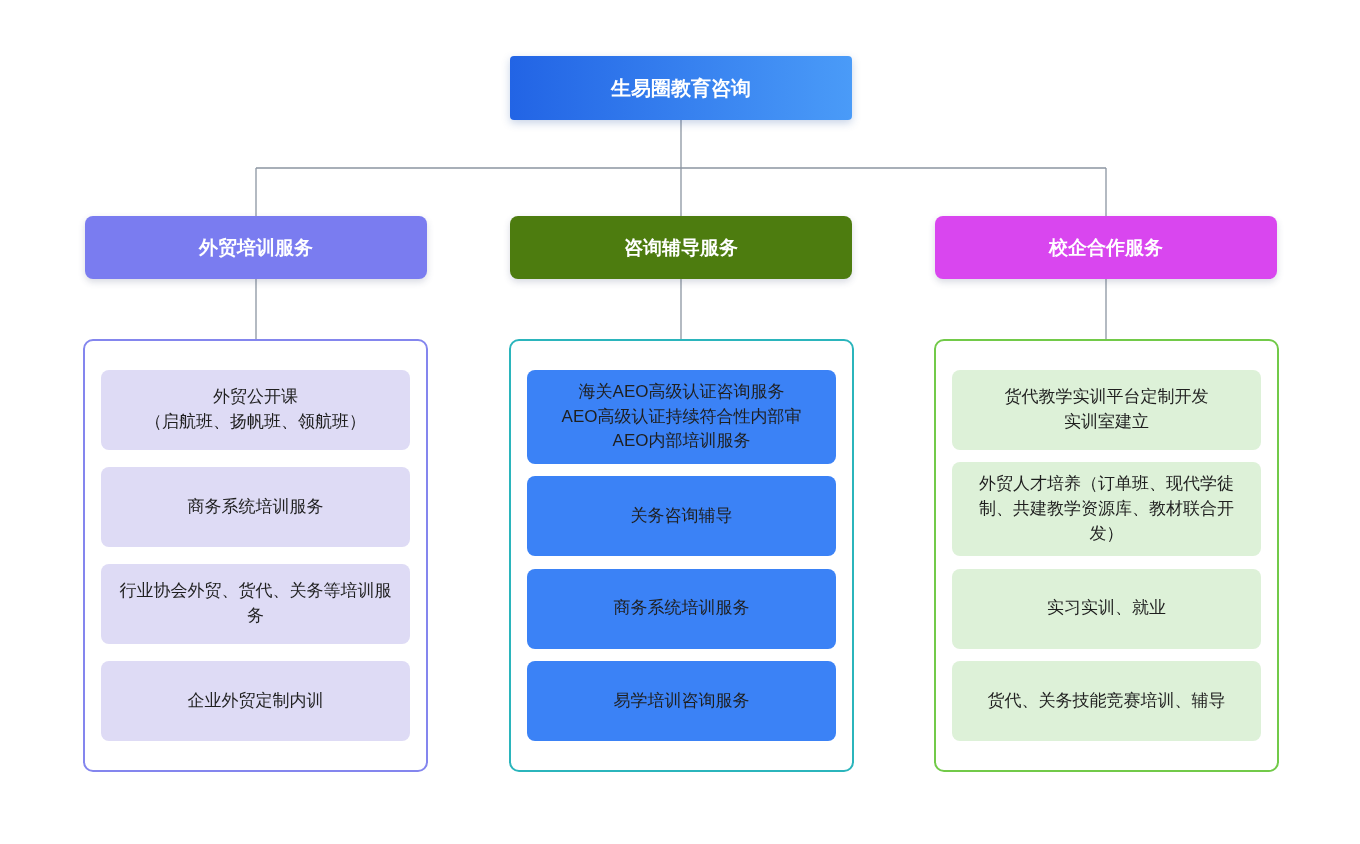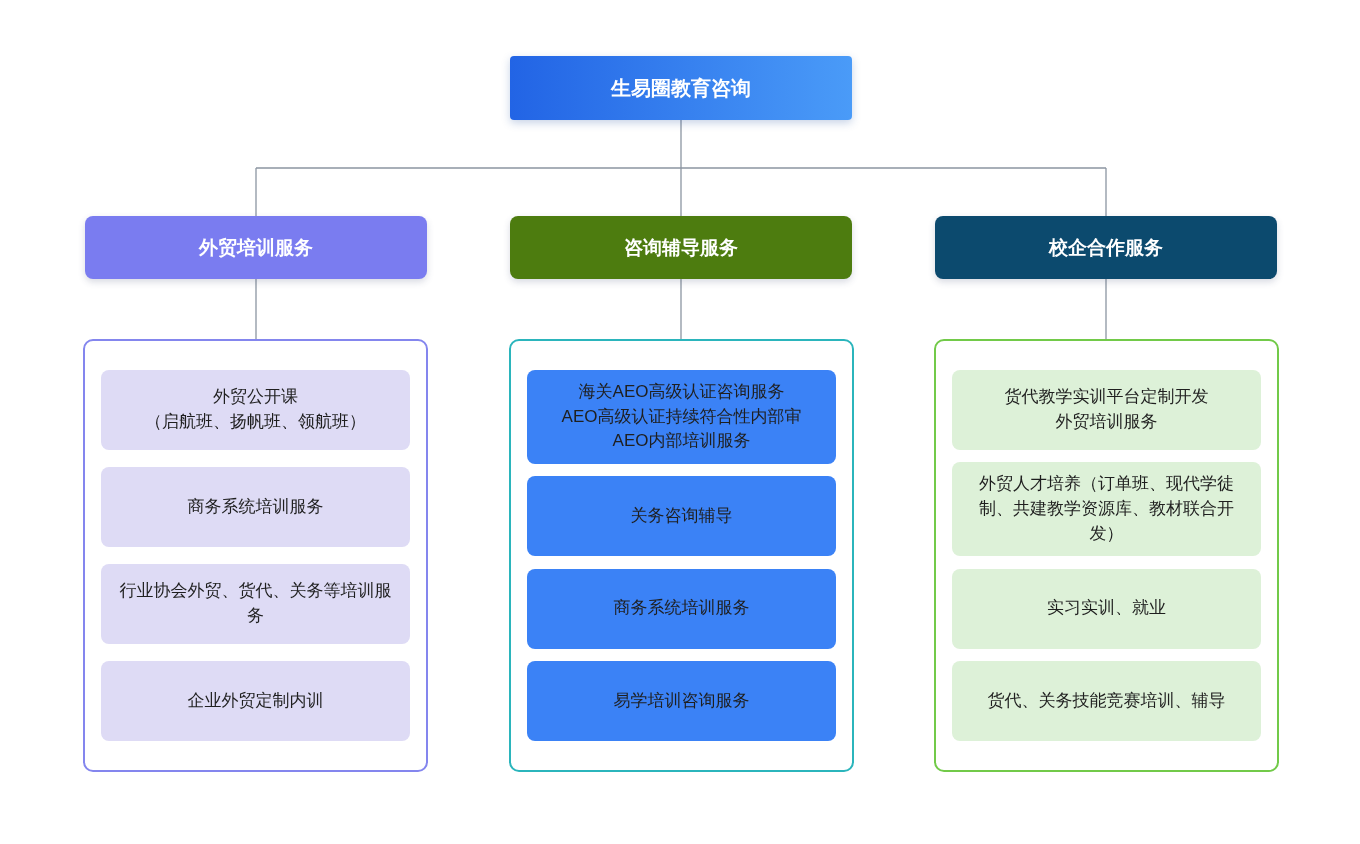--- a/index.html
+++ b/index.html
@@ -39,21 +39,21 @@
     top: 216px;
     width: 342px; height: 63px;
     border-radius: 8px;
     color: #ffffff;
     font-size: 19px;
     font-weight: bold;
     box-shadow: 0 3px 7px rgba(60, 70, 110, 0.20);
   }
   .bh-1 { left: 85px;  background: #7a7cf0; }
   .bh-2 { left: 510px; background: #4d7c0f; }
-  .bh-3 { left: 935px; background: #0c4a6e; text-align: right; }
+  .bh-3 { left: 935px; background: #d946ef; text-align: right; }
   .panel {
     position: absolute;
     top: 339px;
     width: 345px; height: 433px;
     background: #ffffff;
     border-radius: 10px;
     box-sizing: border-box;
     padding: 29px 16px;
     display: flex;
     flex-direction: column;
@@ -125,19 +125,19 @@
     <div class="item">海关AEO高级认证咨询服务
 AEO高级认证持续符合性内部审
 AEO内部培训服务</div>
     <div class="item">关务咨询辅导</div>
     <div class="item">商务系统培训服务</div>
     <div class="item">易学培训咨询服务</div>
   </div>
 
   <div class="panel pn-3">
     <div class="item">货代教学实训平台定制开发
-外贸培训服务</div>
+实训室建立</div>
     <div class="item">外贸人才培养（订单班、现代学徒制、共建教学资源库、教材联合开发）</div>
     <div class="item">实习实训、就业</div>
     <div class="item">货代、关务技能竞赛培训、辅导</div>
   </div>
 
 </div>
 
 </body></html>

